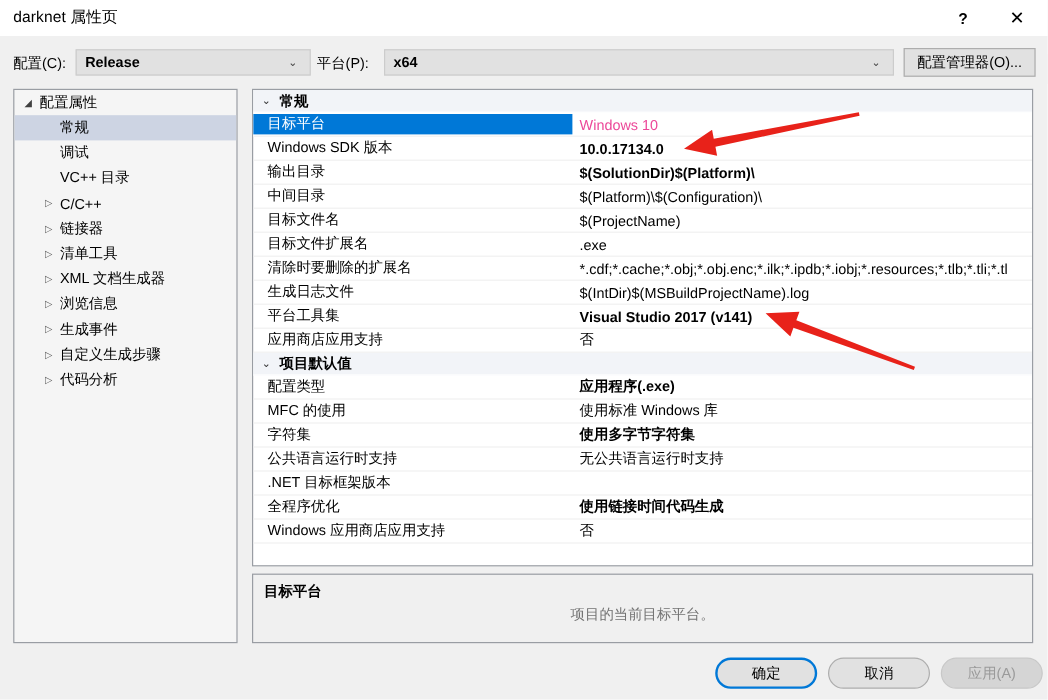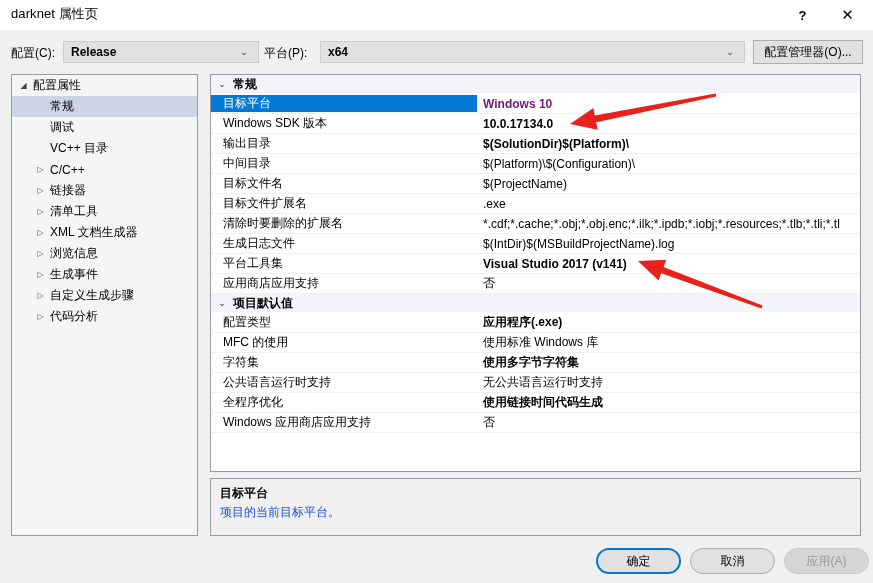--- a/index.html
+++ b/index.html
@@ -179,37 +179,37 @@
     font-size: 12px;
     flex: 1;
     overflow: hidden;
     text-overflow: clip;
   }
   .gval.bold { font-weight: bold; }
   .grow.selected .gname {
     background: #0078d7;
     color: #ffffff;
   }
-  .grow.selected .gval { color: #701a75; font-weight: bold; }
+  .grow.selected .gval { color: #ec4899; }
   .grow.selected {
     background: #ffffff;
   }
 
   
   #desc-panel {
     position: absolute;
     left: 210px; top: 478px;
     width: 651px; height: 58px;
     background: #f0f0f0;
     border: 1px solid #999da3;
     box-sizing: border-box;
     padding: 6px 9px;
   }
   #desc-title { font-weight: bold; font-size: 12px; margin-bottom: 2px; }
-  #desc-body { font-size: 12px; color: #1d4ed8; }
+  #desc-body { font-size: 12px; color: #737373; text-align: center; }
 
   
   .dbtn {
     position: absolute;
     top: 548px;
     width: 85px; height: 26px;
     font-size: 12px;
     display: flex; align-items: center; justify-content: center;
     box-sizing: border-box;
     cursor: default;
@@ -362,20 +362,24 @@
     </div>
     <div class="grow">
       <div class="gname">字符集</div>
       <div class="gval bold">使用多字节字符集</div>
     </div>
     <div class="grow">
       <div class="gname">公共语言运行时支持</div>
       <div class="gval">无公共语言运行时支持</div>
     </div>
     <div class="grow">
+      <div class="gname">.NET 目标框架版本</div>
+      <div class="gval"></div>
+    </div>
+    <div class="grow">
       <div class="gname">全程序优化</div>
       <div class="gval bold">使用链接时间代码生成</div>
     </div>
     <div class="grow">
       <div class="gname">Windows 应用商店应用支持</div>
       <div class="gval">否</div>
     </div>
   </div>
 
 <div id="desc-panel">

